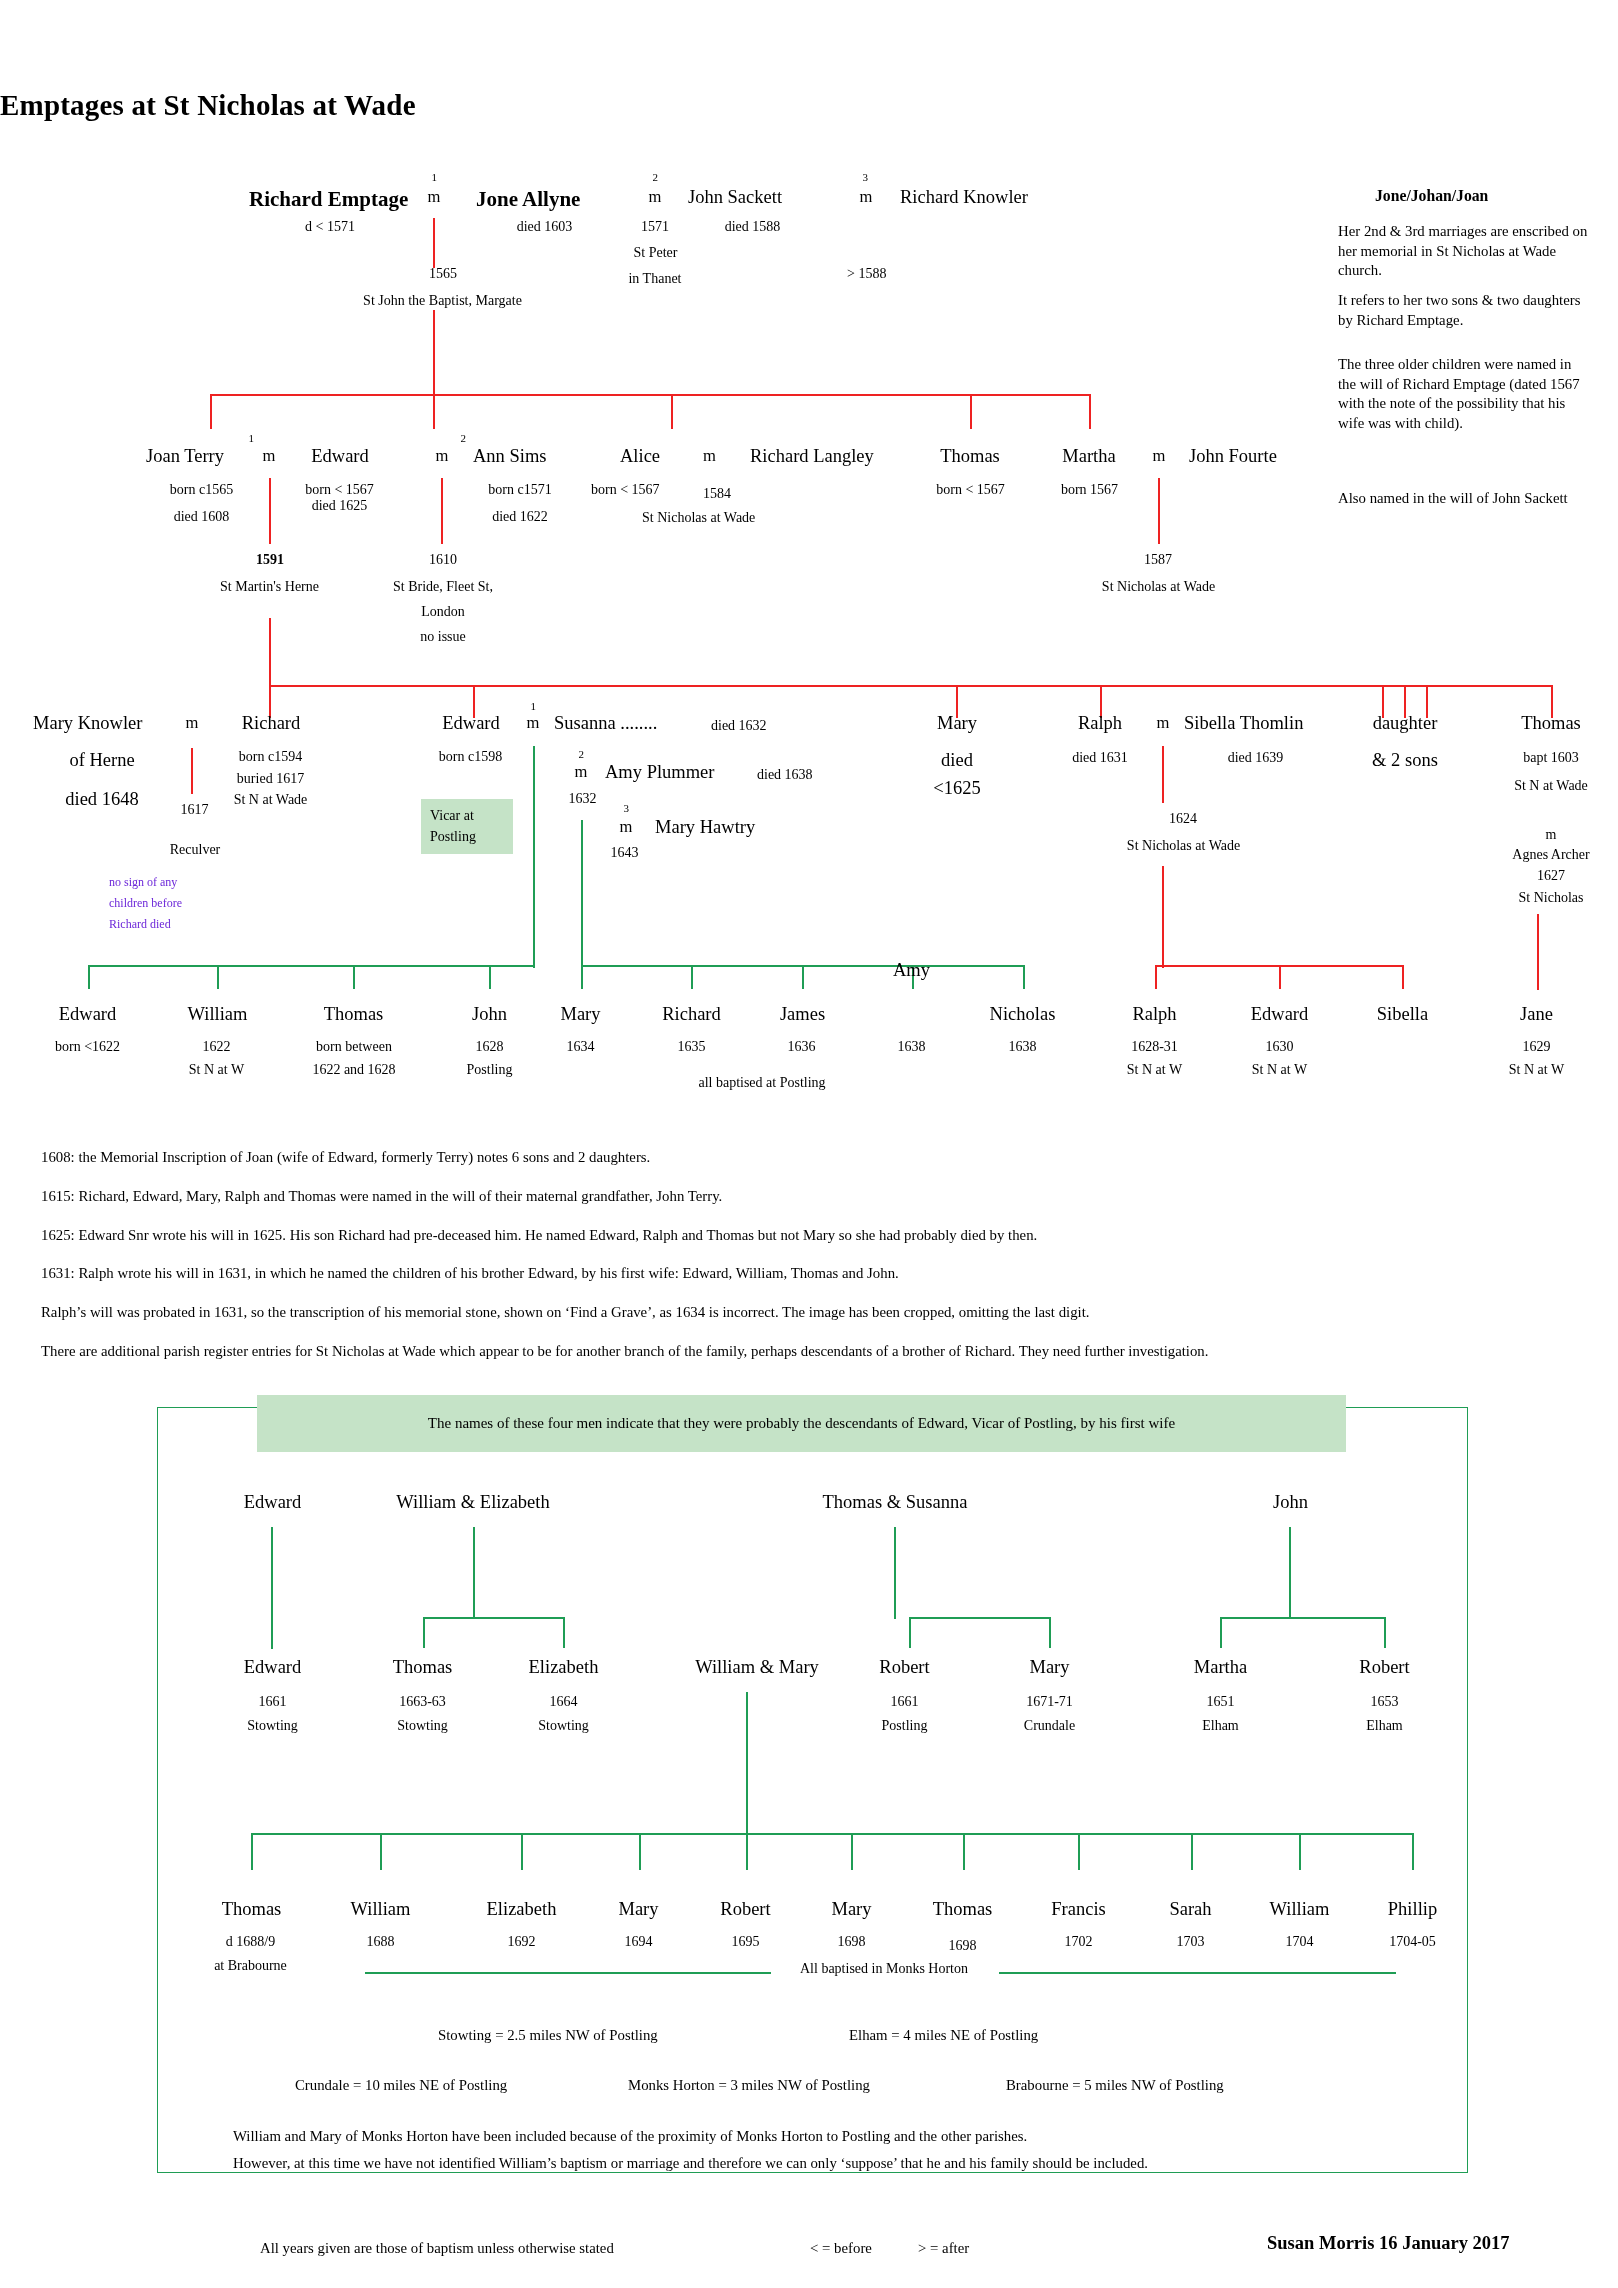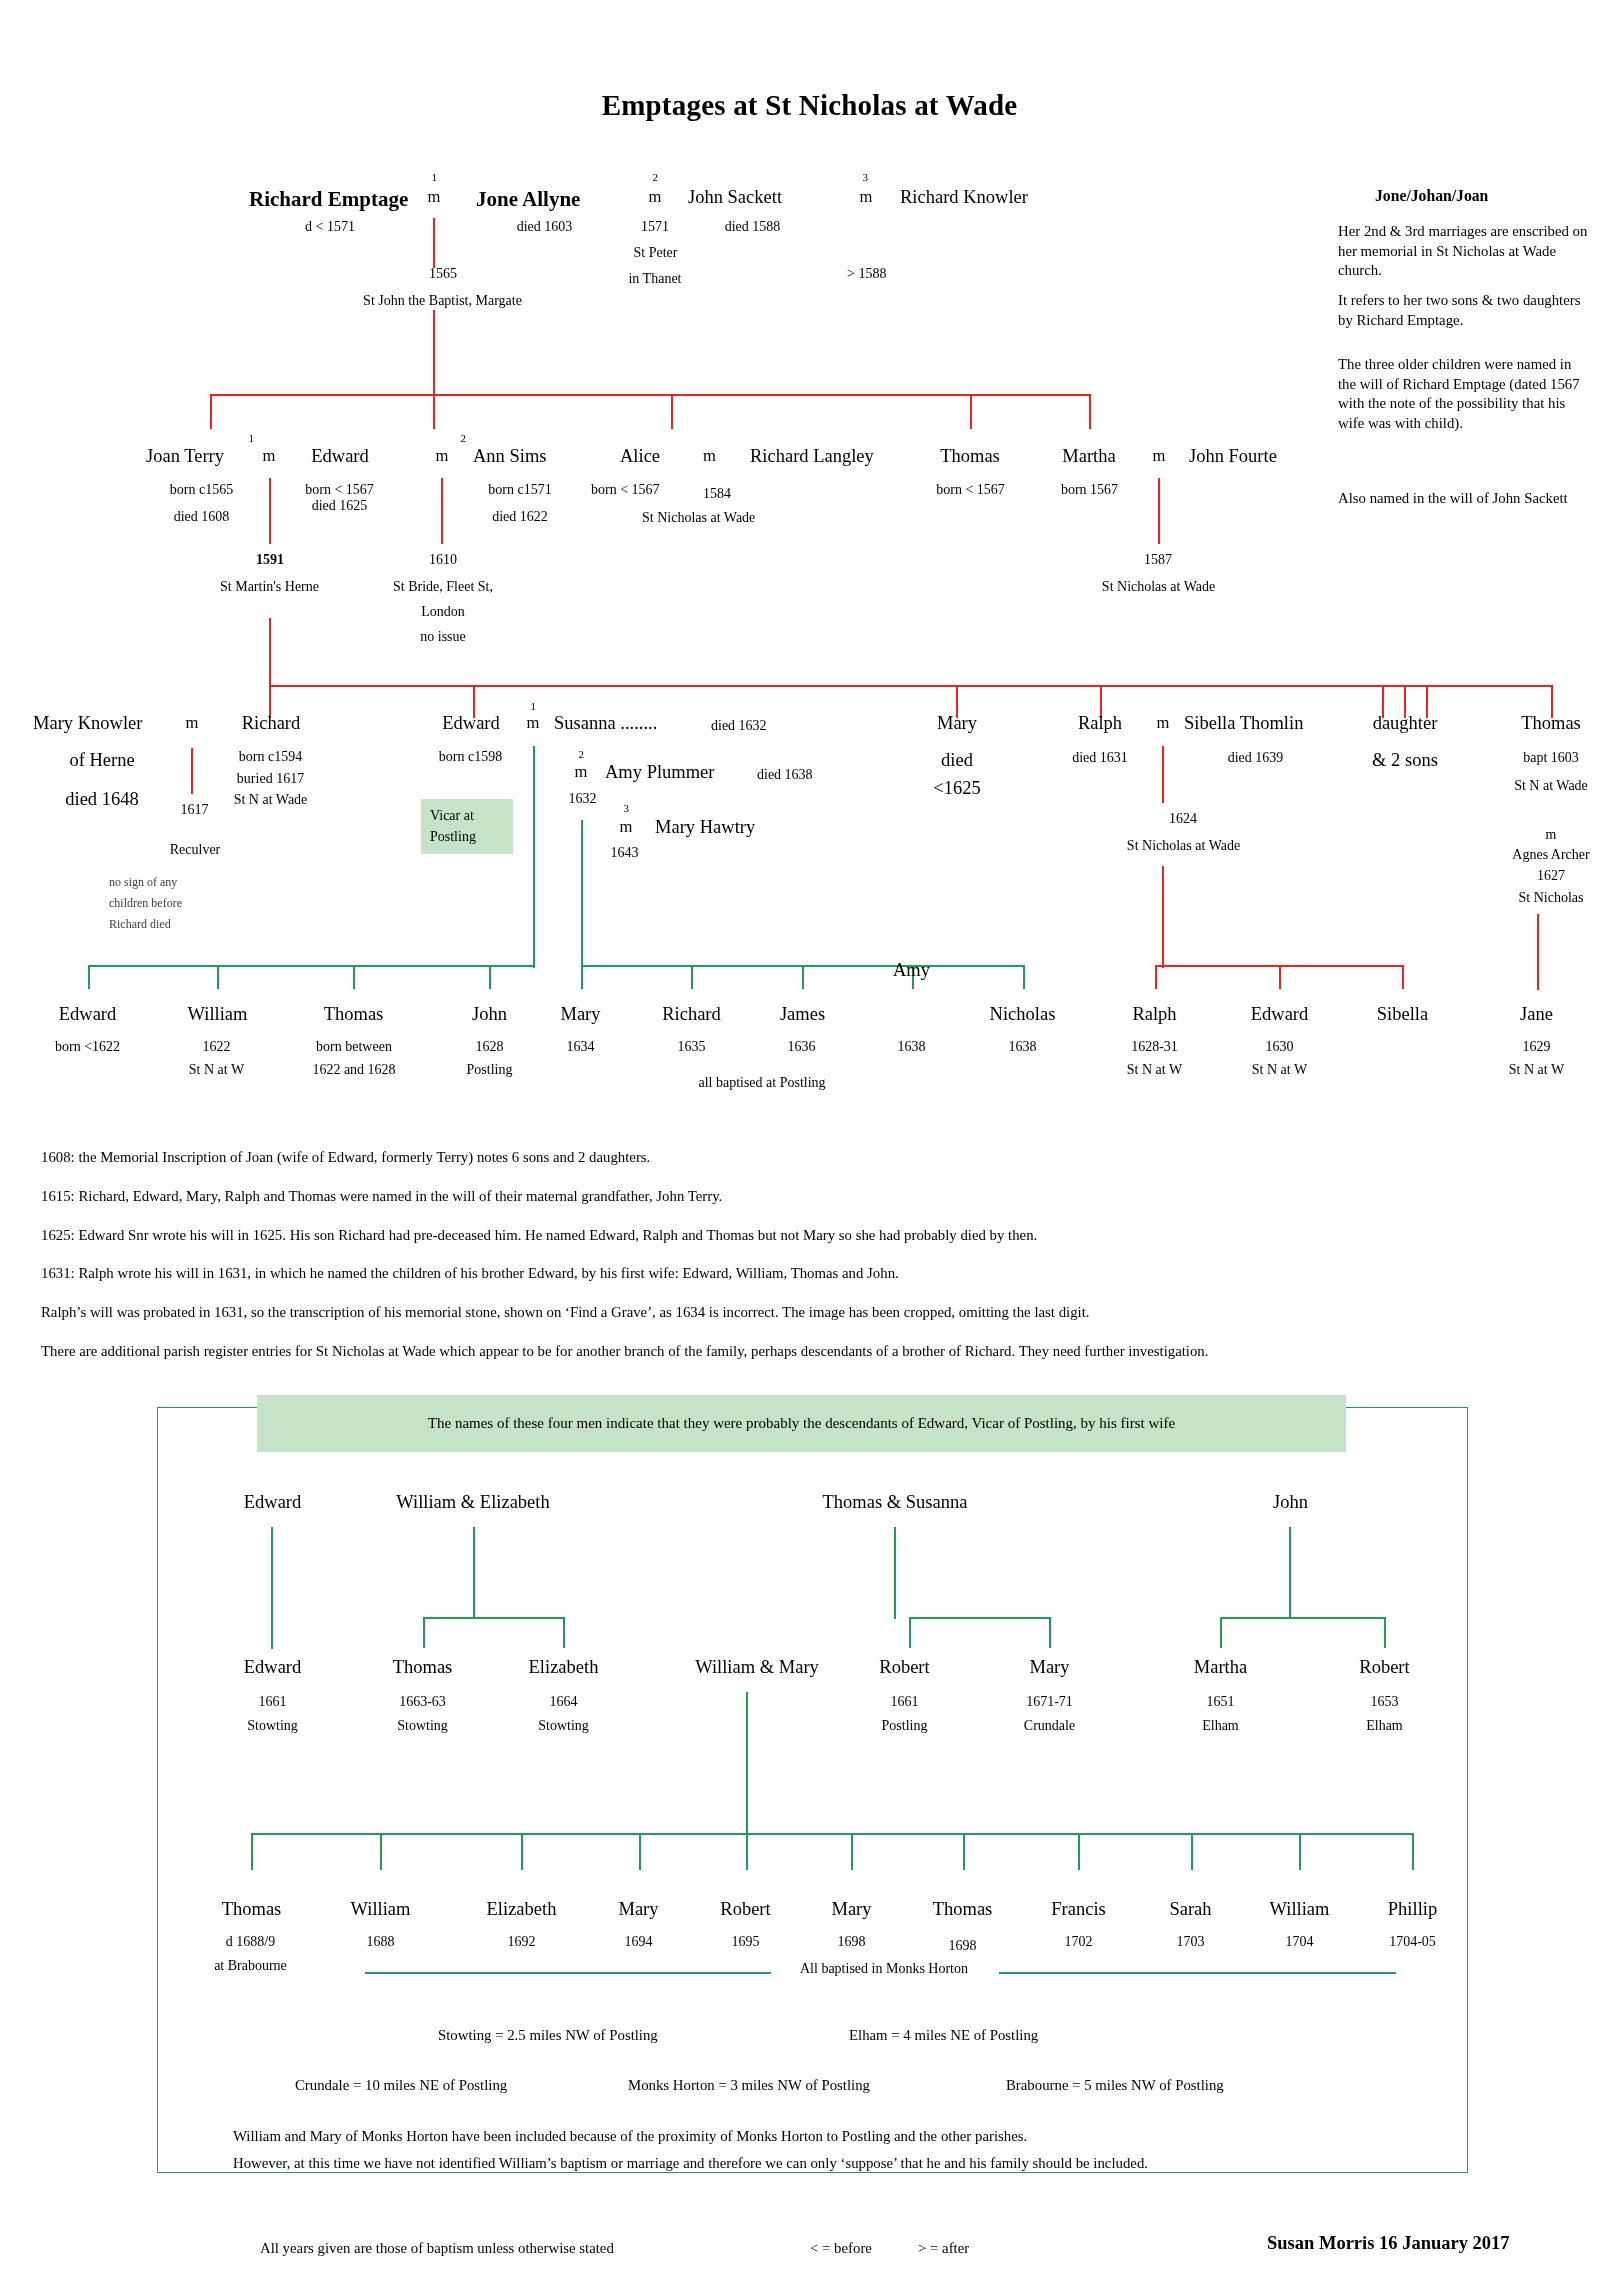--- a/index.html
+++ b/index.html
@@ -10,36 +10,36 @@
     -webkit-font-smoothing:antialiased;
   }
   .abs { position:absolute; }
   .ctr { text-align:center; }
   .nm  { font-size:18.5px; white-space:nowrap; }
   .nmb { font-size:21px; font-weight:bold; white-space:nowrap; }
   .sm  { font-size:14px; white-space:nowrap; }
   .xs  { font-size:12px; white-space:nowrap; }
   .mk  { font-size:16.6px; }
   .sup { font-size:11px; }
-  .grey{ color:#404040; }
+  .grey{ color:#6d28d9; }
 
   
   .vr { position:absolute; width:1.8px; background:#ee2222; }
   .hr { position:absolute; height:1.8px; background:#ee2222; }
   .vg { position:absolute; width:1.8px; background:#1f9d55; }
   .hg { position:absolute; height:1.8px; background:#1f9d55; }
 
   .green-box {
     position:absolute; background:#c5e3c7;
   }
   .green-frame {
     position:absolute; border:1.8px solid #1f9d55; box-sizing:border-box;
   }
   #page-title {
-    position:absolute; width:100%; text-align:center;
+    position:absolute; width:100%; text-align:left;
     font-size:29px; font-weight:bold; letter-spacing:0.2px;
   }
   .note-line { position:absolute; font-size:14.8px; white-space:nowrap; }
   .sidenote  { position:absolute; font-size:14.8px; width:254px; line-height:1.33; }
   .sidenote-title { position:absolute; font-size:15.7px; font-weight:bold; }
 </style>
 </head>
 <body>
 
 <div id="page-title" class="abs" style="top:89px;">Emptages at St Nicholas at Wade</div>

